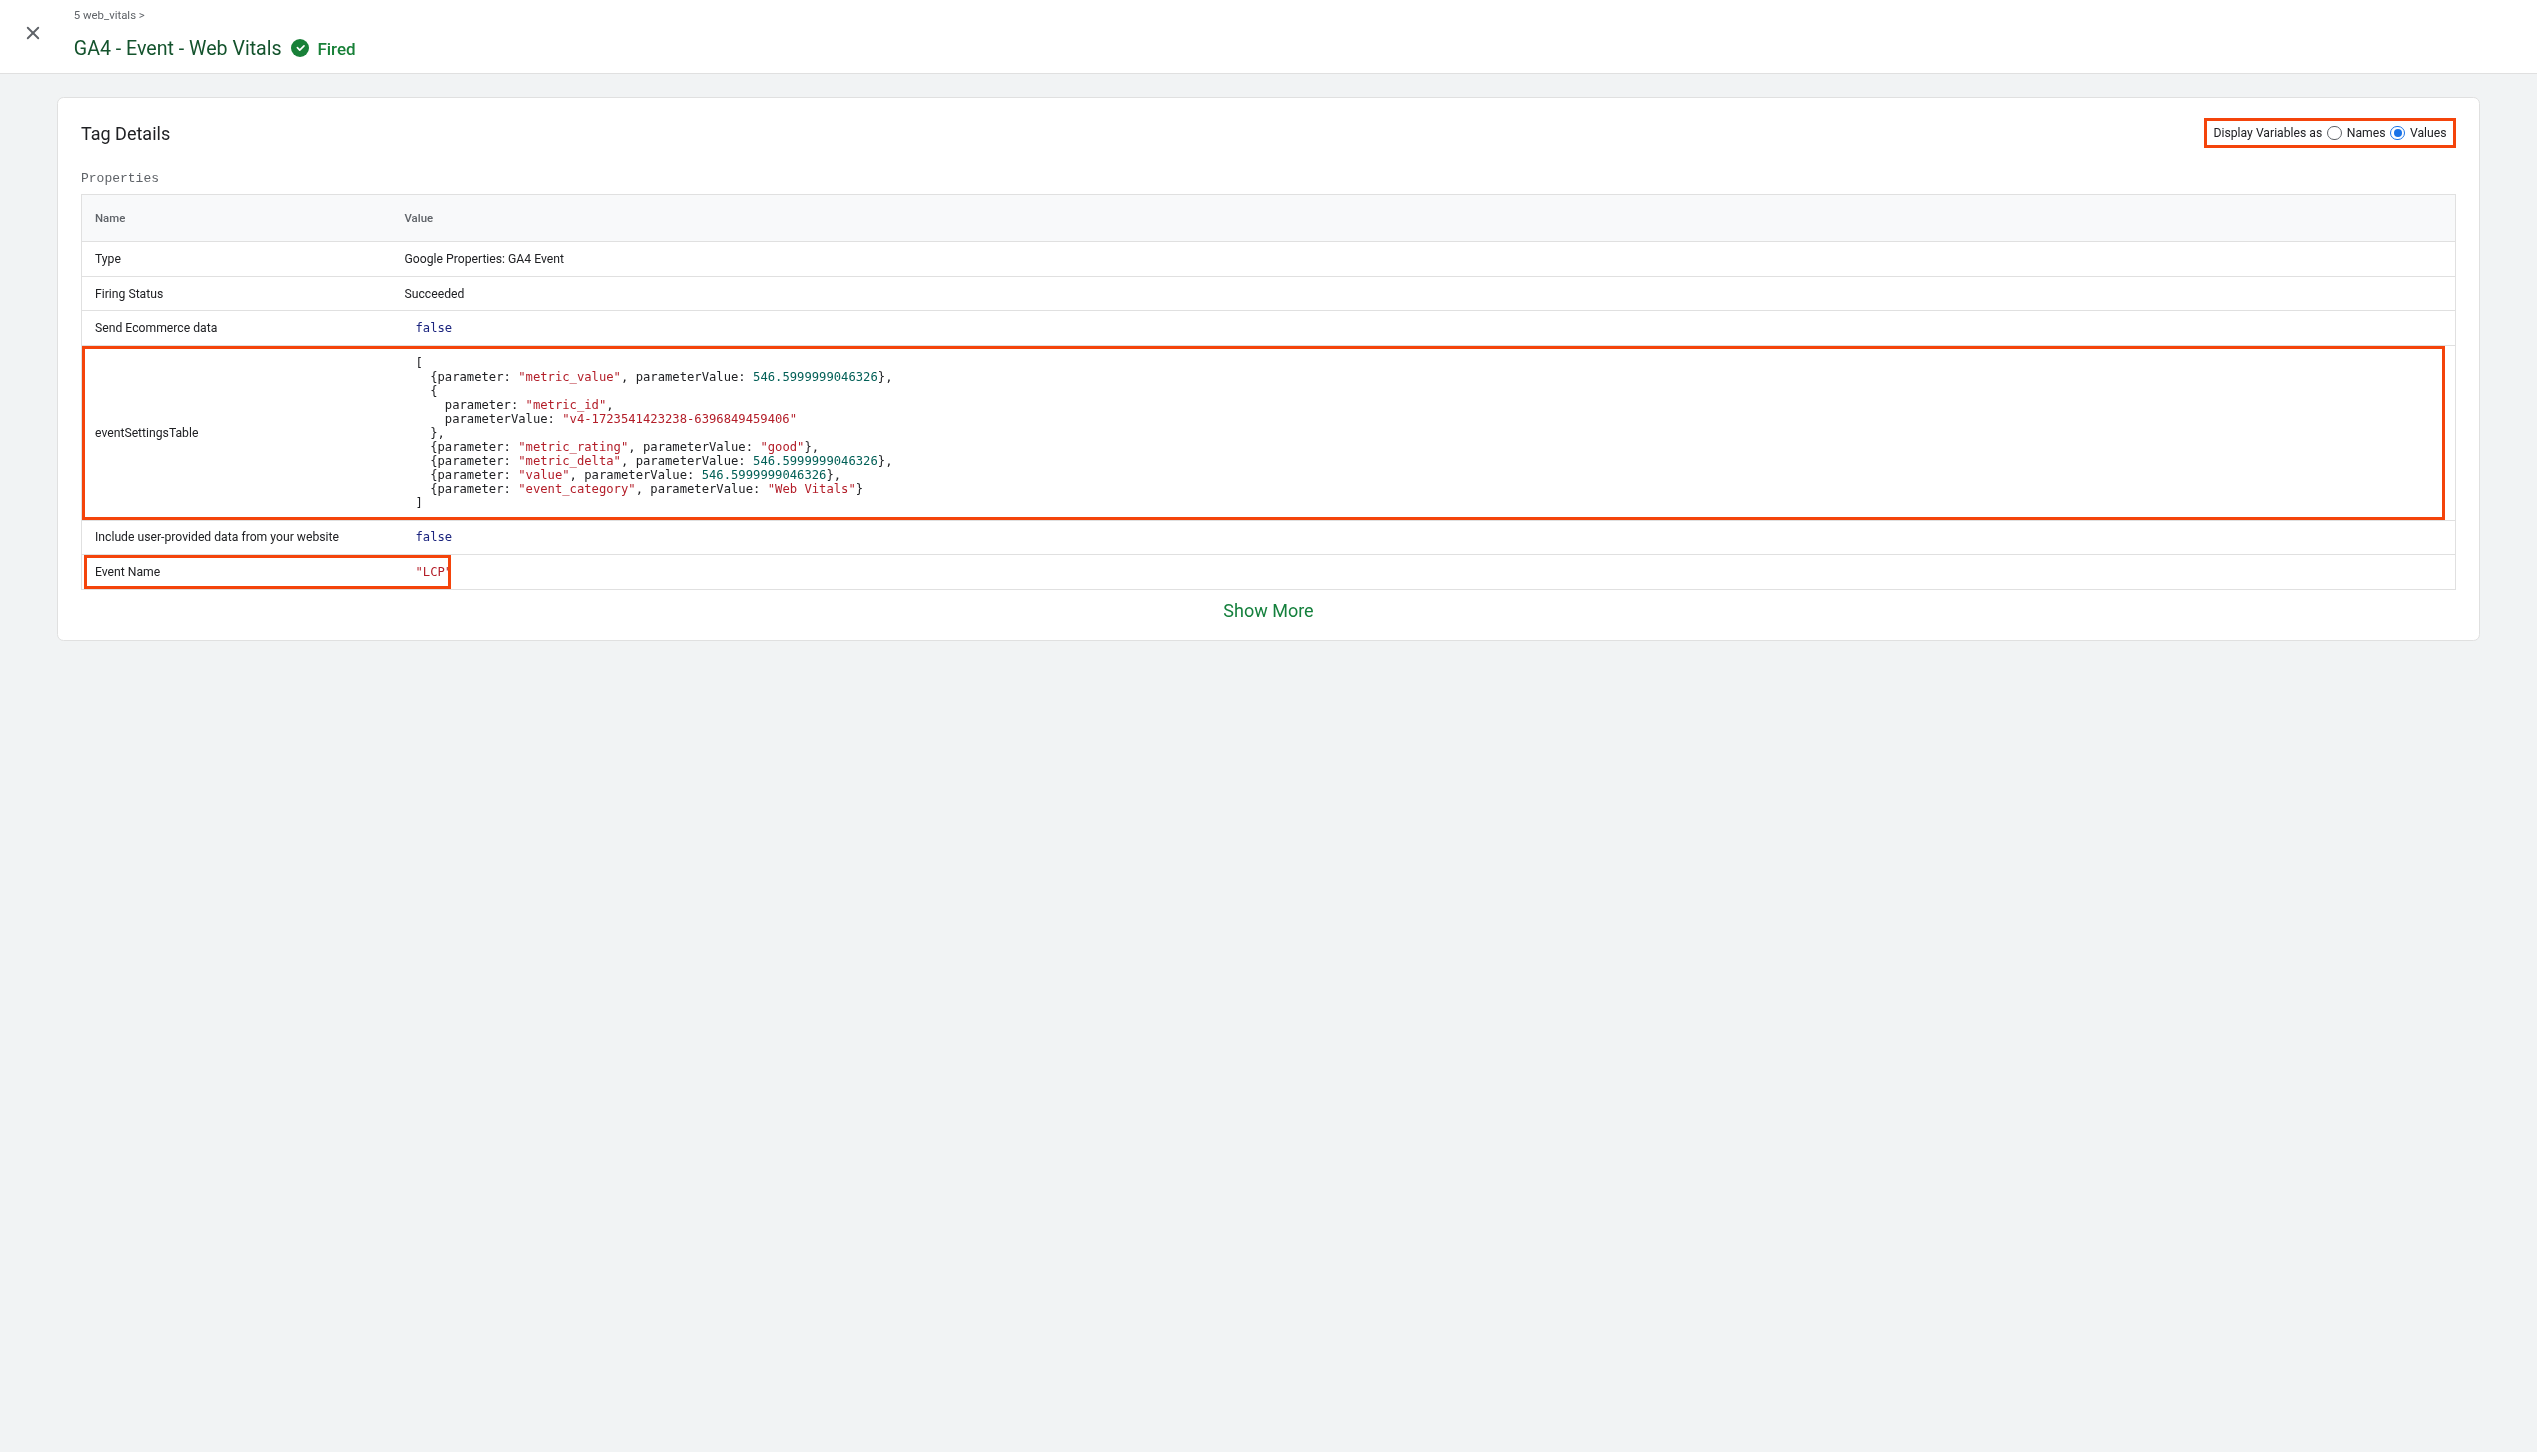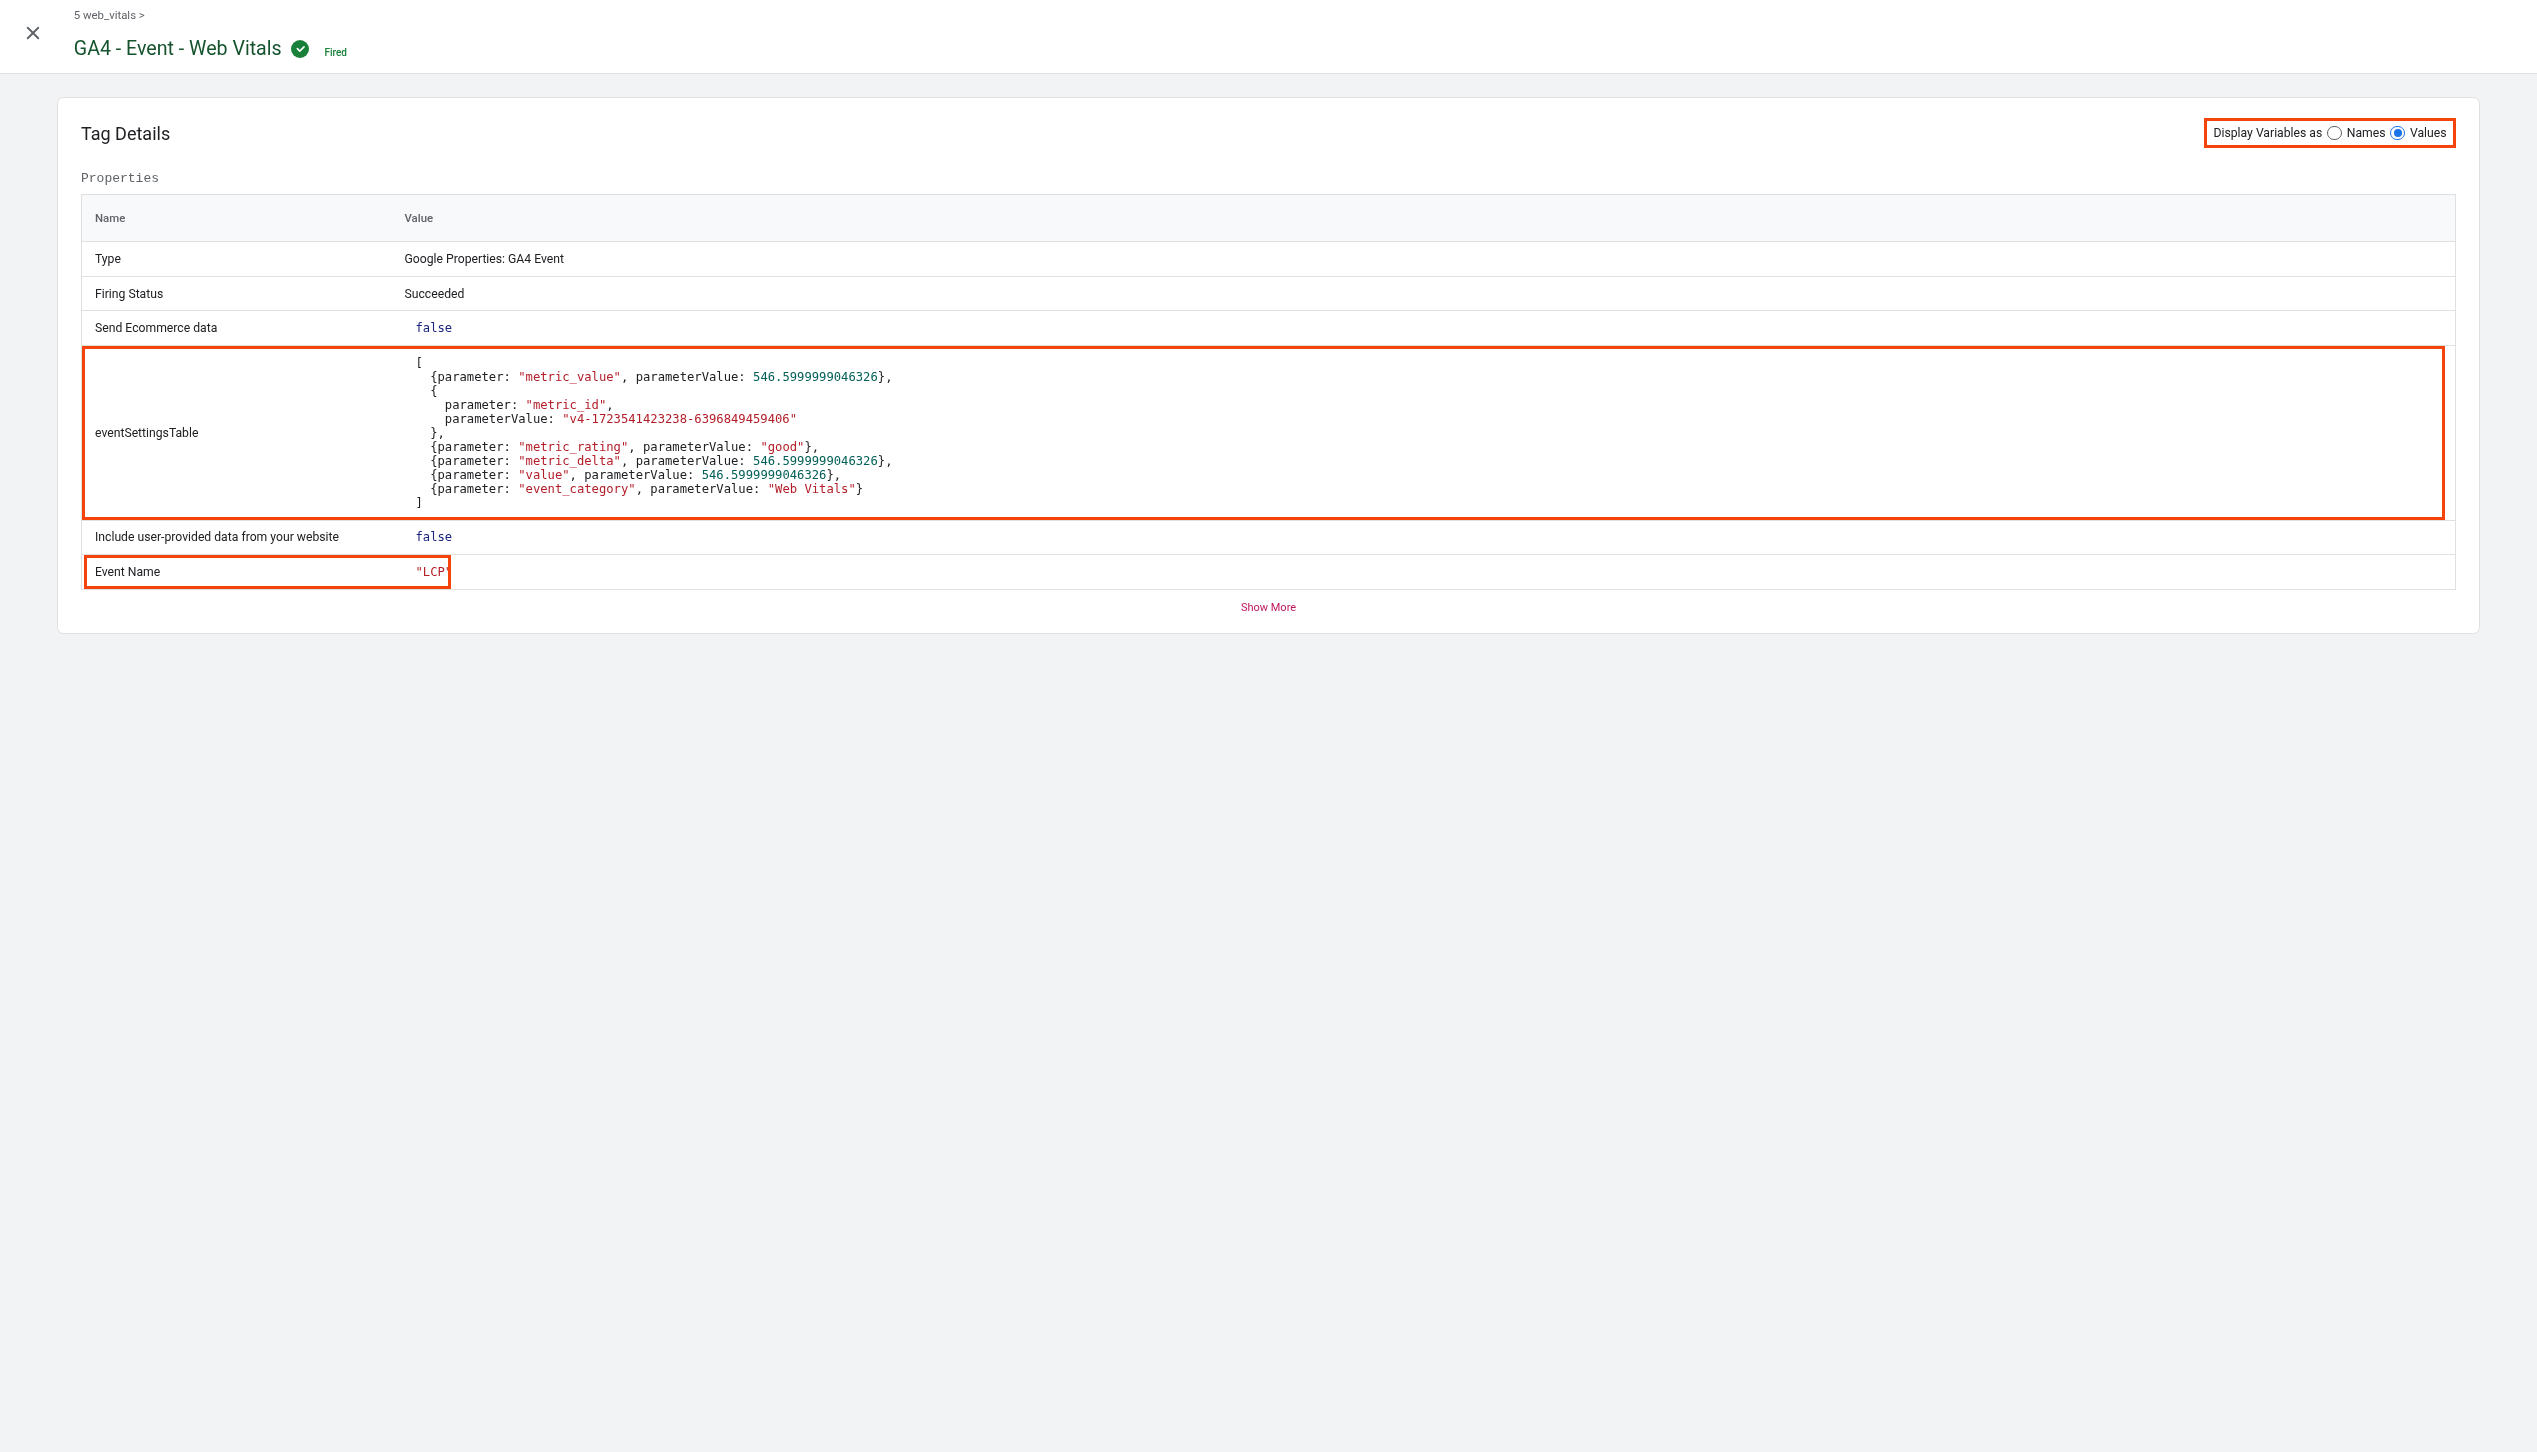--- a/index.html
+++ b/index.html
@@ -39,25 +39,25 @@
     align-items: center;
     gap: 9.8px;
   }
   .title {
     font-size: 19.6px;
     font-weight: 400;
     color: #14532d;
   }
   .fired-badge {
     display: flex;
-    align-items: flex-end;
-    gap: 15px;
+    align-items: flex-start;
+    gap: 8px;
     color: #188038;
     font-weight: 500;
-    font-size: 10px;
+    font-size: 17px;
   }
   .check-circle {
     width: 18px;
     height: 18px;
     border-radius: 50%;
     background: #188038;
     display: flex;
     align-items: center;
     justify-content: center;
     color: #fff;
@@ -161,24 +161,24 @@
   }
   tr.eventname-row { position: relative; }
   .hl-eventname {
     left: 1.6px; top: 0; bottom: 0; width: 367px;
   }
   .show-more {
     text-align: center;
     padding: 9.8px 0 0 0;
   }
   .show-more a {
-    color: #be185d;
+    color: #15803d;
     text-decoration: none;
     cursor: pointer;
-    font-size: 11px;
+    font-size: 18px;
   }
 </style>
 </head>
 <body>
 
 <div class="header">
   <div class="close-btn">
     <svg width="18" height="18" viewBox="0 0 24 24" fill="none" stroke="#5f6368" stroke-width="2.5" stroke-linecap="round">
         <line x1="5" y1="5" x2="19" y2="19"></line>
         <line x1="19" y1="5" x2="5" y2="19"></line>

